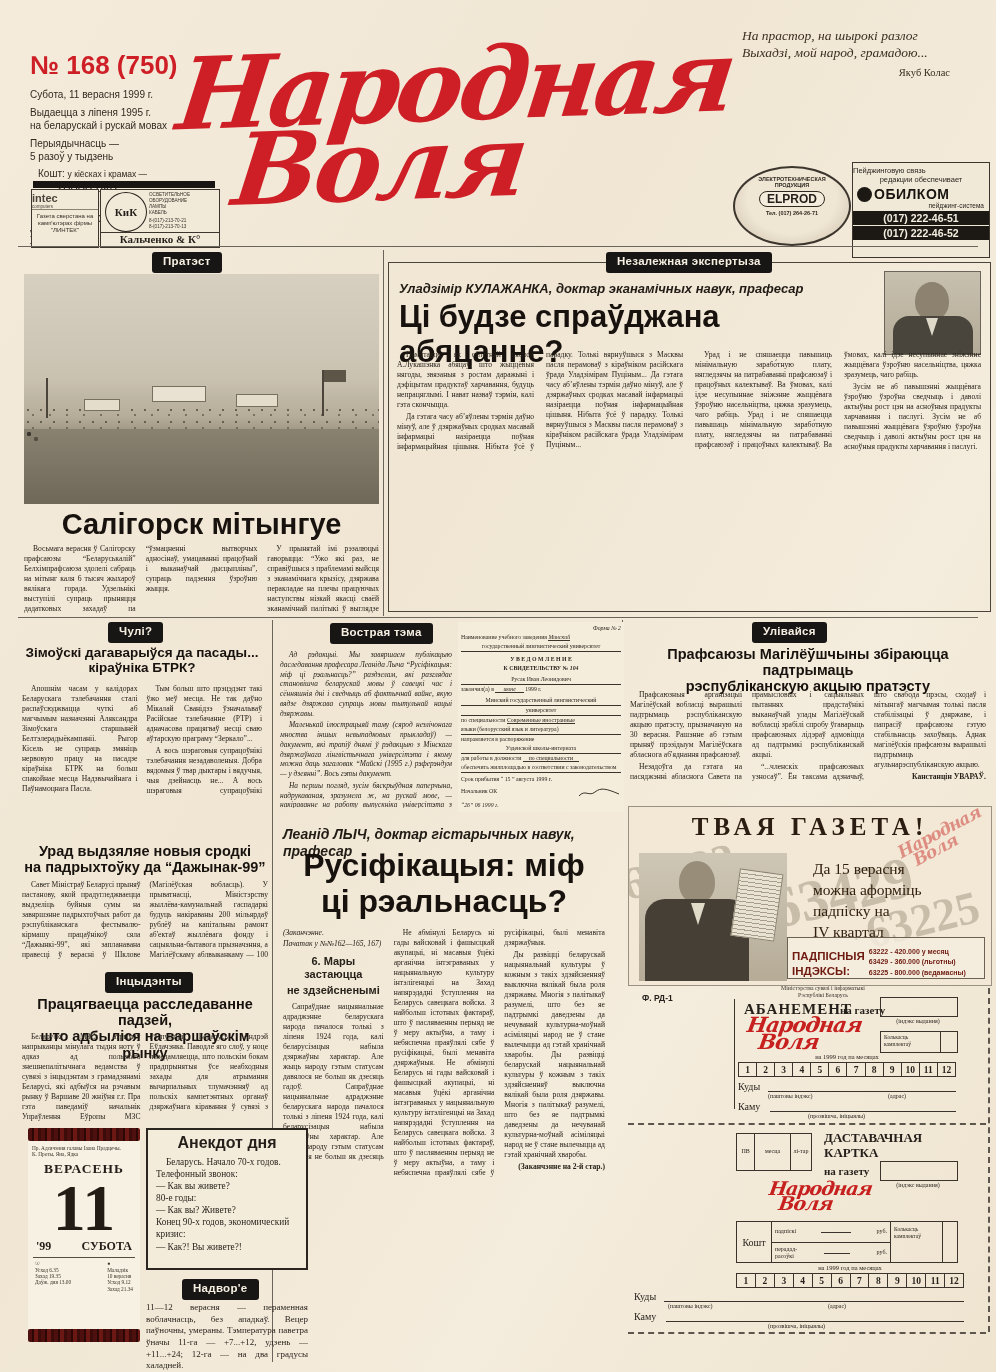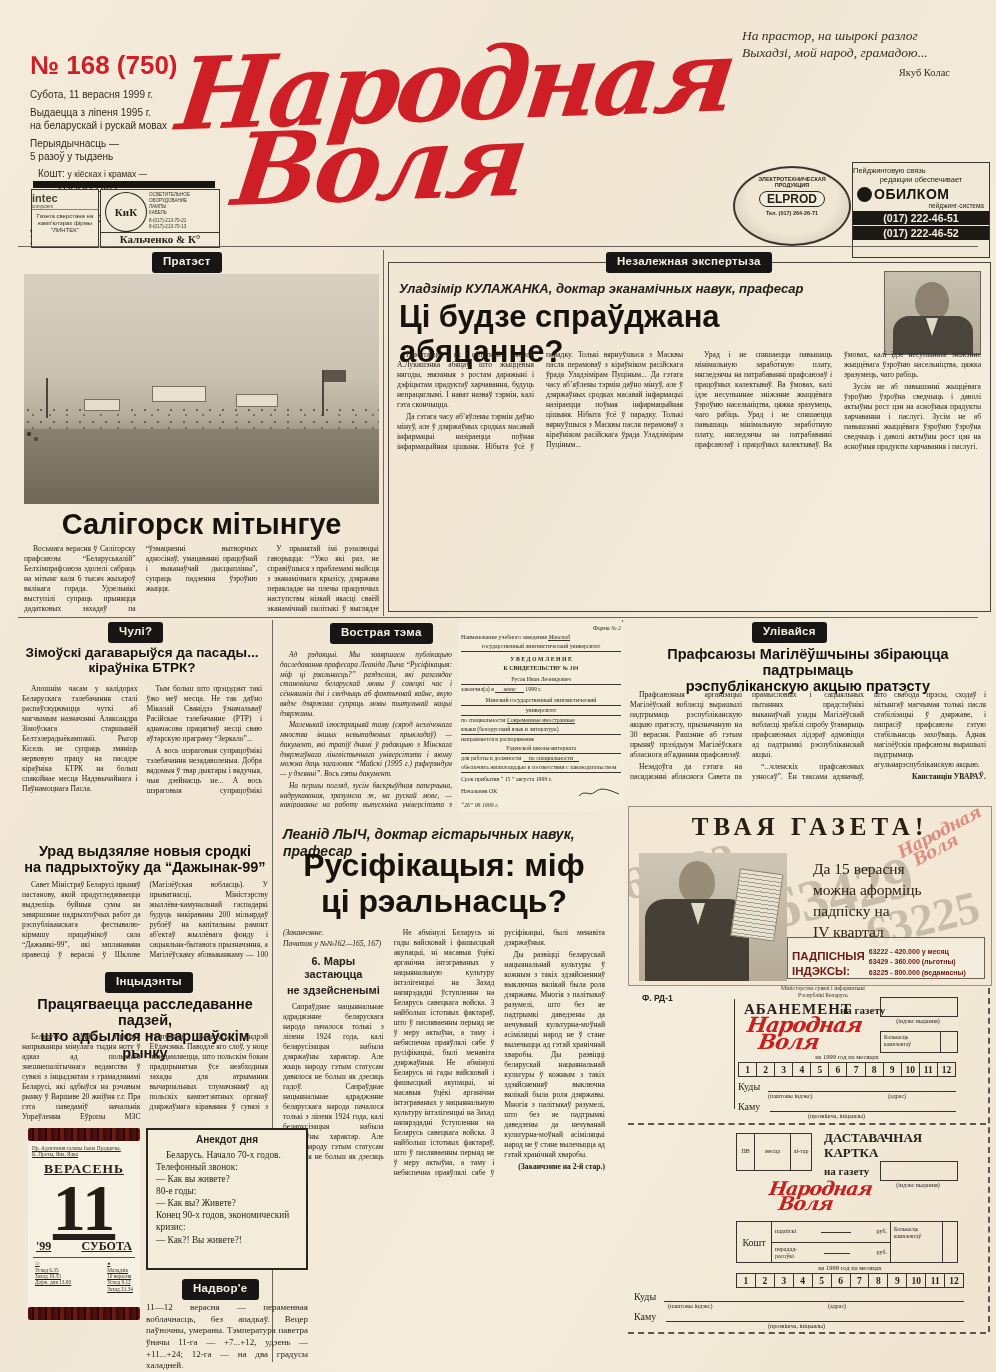--- a/index.html
+++ b/index.html
@@ -283,21 +283,21 @@
   </div>
   <div class="abs hl" style="left:22px;top:996px;width:246px;font-size:14.5px;">
     <div>Працягваецца расследаванне падзей,</div>
     <div>што адбыліся на варшаўскім рынку</div>
   </div>
   <div class="abs art" style="left:22px;top:1032px;width:246px;height:92px;column-count:2;column-gap:9px;">
     <p>Беларускі МЗС атрымаў напрыканцы мінулага тыдня ноту ў адказ ад польскага знешнепалітычнага ведамства ў сувязі з інцыдэнтам з грамадзянамі Беларусі, які адбыўся на рэчавым рынку ў Варшаве 20 жніўня г.г. Пра гэта паведаміў начальнік Упраўлення Еўропы МЗС Рэспублікі Беларусь Андрэй Еўдачэнка. Паводле яго слоў, у ноце паведамляецца, што польскім бокам прадпрынятыя ўсе неабходныя захады для атрымання вычарпальных тлумачэнняў ад польскіх кампетэнтных органаў дзяржаўнага кіравання ў сувязі з абставінамі выдварэння беларускіх грамадзян з Польшчы.</p>
 
   </div>
 
-  <div class="abs" style="left:28px;top:1128px;width:112px;height:192px;background:#f6f1e2;text-decoration:underline;">
+  <div class="abs" style="left:28px;top:1128px;width:112px;height:214px;background:#f6f1e2;">
     <div class="leafband"></div>
     <div class="tiny" style="padding:4px 4px 0;font-size:5.3px;color:#3a332a;">
       <div>Пр. Адсячэння галавы Іаана Прадцечы.</div>
       <div>К. Проты, Яна, Ядка</div>
     </div>
     <div class="serif" style="font-weight:700;font-size:13.5px;text-align:center;letter-spacing:1px;margin-top:3px;">ВЕРАСЕНЬ</div>
     <div class="serif" style="font-weight:700;font-size:66px;line-height:.95;text-align:center;color:#221c15;">11</div>
     <div style="display:flex;justify-content:space-between;padding:0 8px;font-weight:700;font-size:12px;">
       <span>'99</span>
       <span>СУБОТА</span>
@@ -314,21 +314,21 @@
         <div>Маладзік</div>
         <div>10 верасня</div>
         <div>Усход 9.12</div>
         <div>Захад 21.34</div>
       </div>
     </div>
     <div class="leafband" style="position:absolute;bottom:0;left:0;right:0;"></div>
   </div>
 
   <div class="abs" style="left:146px;top:1128px;width:162px;height:142px;border:2px solid #2a251e;background:#f4ecdb;padding:4px 8px;box-sizing:border-box;">
-    <div class="sans" style="font-weight:700;font-size:10px;text-align:center;margin-bottom:4px;">Анекдот дня</div>
+    <div class="sans" style="font-weight:700;font-size:16px;text-align:center;margin-bottom:4px;">Анекдот дня</div>
     <div class="serif" style="font-size:9.3px;line-height:1.3;color:#241f18;">
       <div style="text-indent:10px;">Беларусь. Начало 70-х годов. Телефонный звонок:</div>
       <div>— Как вы живете?</div>
       <div>80-е годы:</div>
       <div>— Как вы? Живете?</div>
       <div>Конец 90-х годов, экономический кризис:</div>
       <div>— Как?! Вы живете?!</div>
     </div>
   </div>
 

